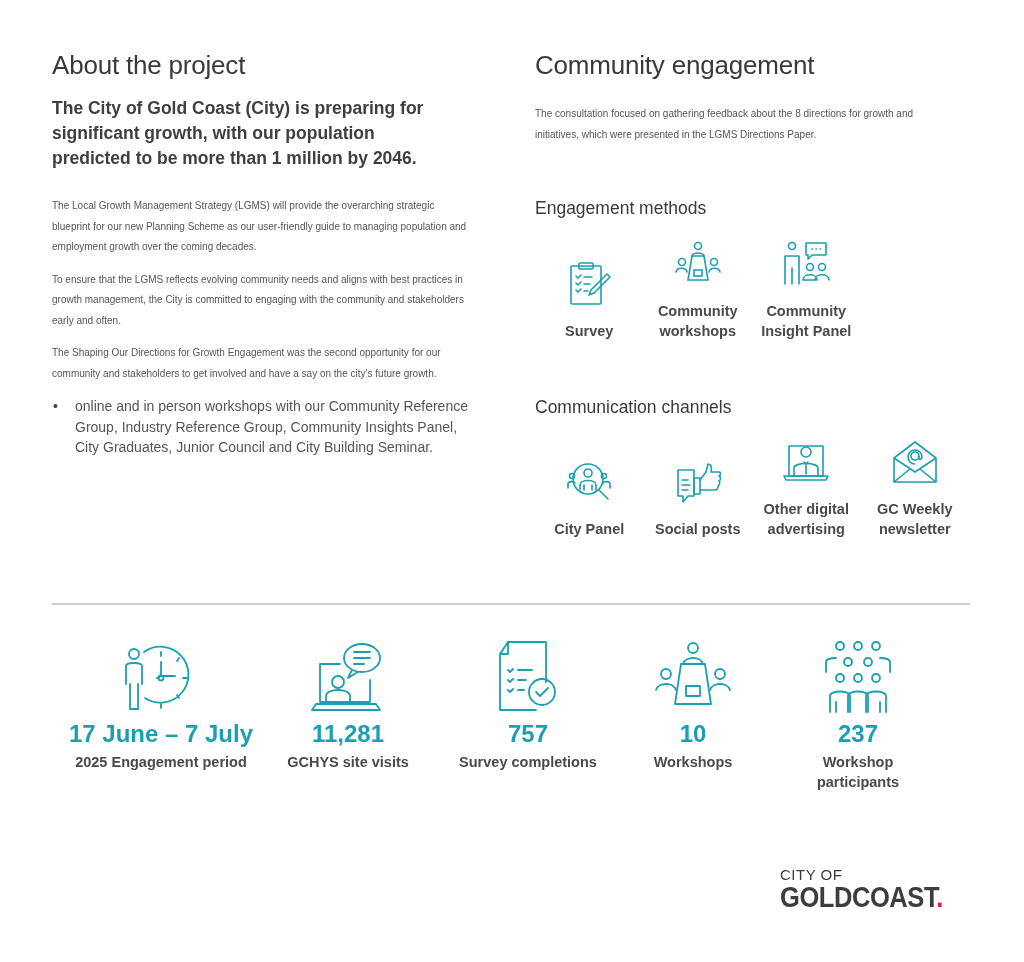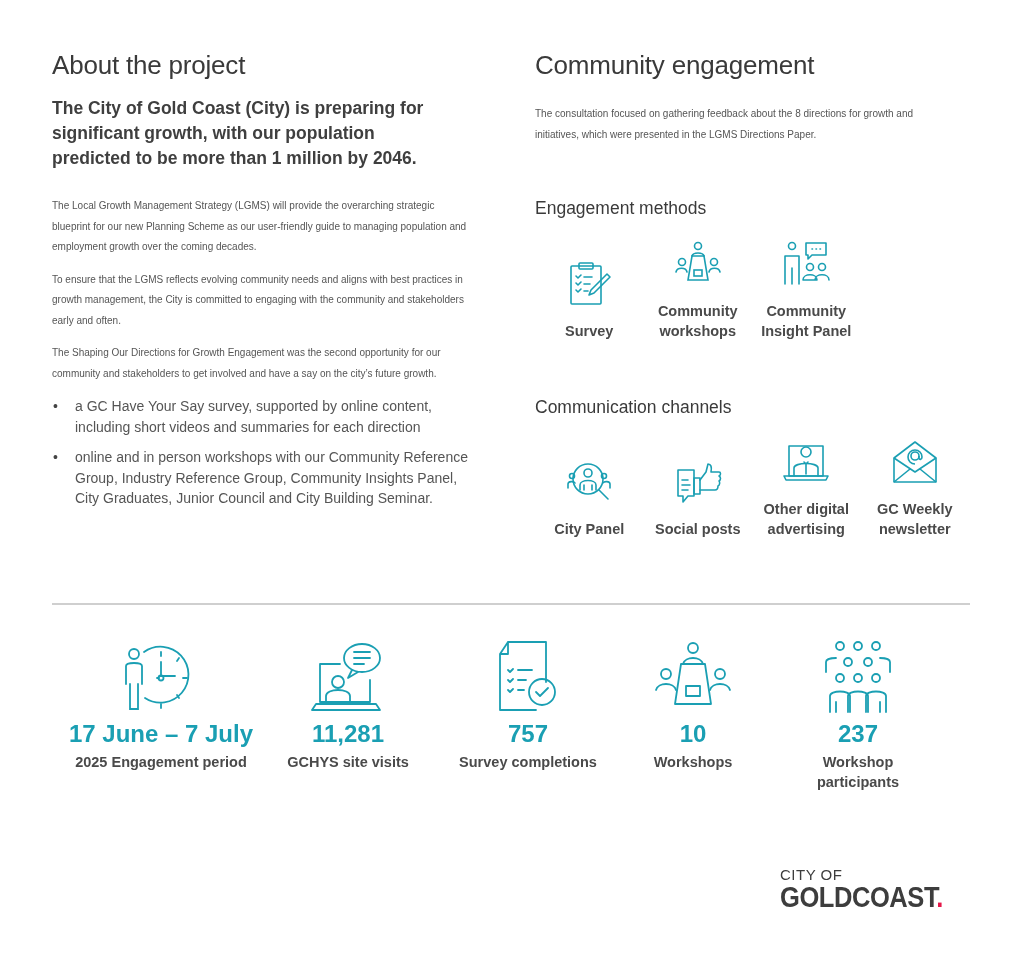--- a/index.html
+++ b/index.html
@@ -30,21 +30,20 @@
 </head>
 <body>
 
 <h1 class="title abs" style="left:52px;top:50px;">About the project</h1>
 <p class="lead abs" style="left:52px;top:96px;width:390px;">The City of Gold Coast (City) is preparing for significant growth, with our population predicted to be more than 1 million by 2046.</p>
 <div class="abs" style="left:52px;top:188px;width:420px;">
   <p class="body">The Local Growth Management Strategy (LGMS) will provide the overarching strategic blueprint for our new Planning Scheme as our user-friendly guide to managing population and employment growth over the coming decades.</p>
   <p class="body">To ensure that the LGMS reflects evolving community needs and aligns with best practices in growth management, the City is committed to engaging with the community and stakeholders early and often.</p>
   <p class="body">The Shaping Our Directions for Growth Engagement was the second opportunity for our community and stakeholders to get involved and have a say on the city’s future growth.</p>
   <ul class="bullets">
-    <li>a GC Have Your Say survey, supported by online content, including short videos and summaries for each direction</li>
     <li>online and in person workshops with our Community Reference Group, Industry Reference Group, Community Insights Panel, City Graduates, Junior Council and City Building Seminar.</li>
   </ul>
 </div>
 
 <h1 class="title abs" style="left:535px;top:50px;">Community engagement</h1>
 <p class="body abs" style="left:535px;top:96px;width:420px;">The consultation focused on gathering feedback about the 8 directions for growth and initiatives, which were presented in the LGMS Directions Paper.</p>
 
 <h2 class="sub abs" style="left:535px;top:198px;">Engagement methods</h2>
 <div class="iconrow abs" style="left:535px;top:240px;">
   <div class="icell">

